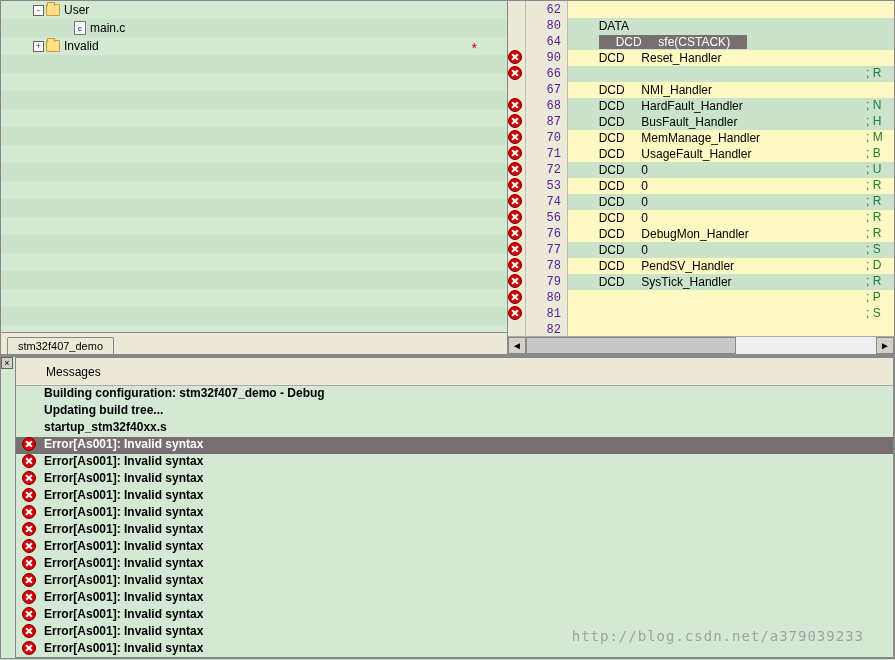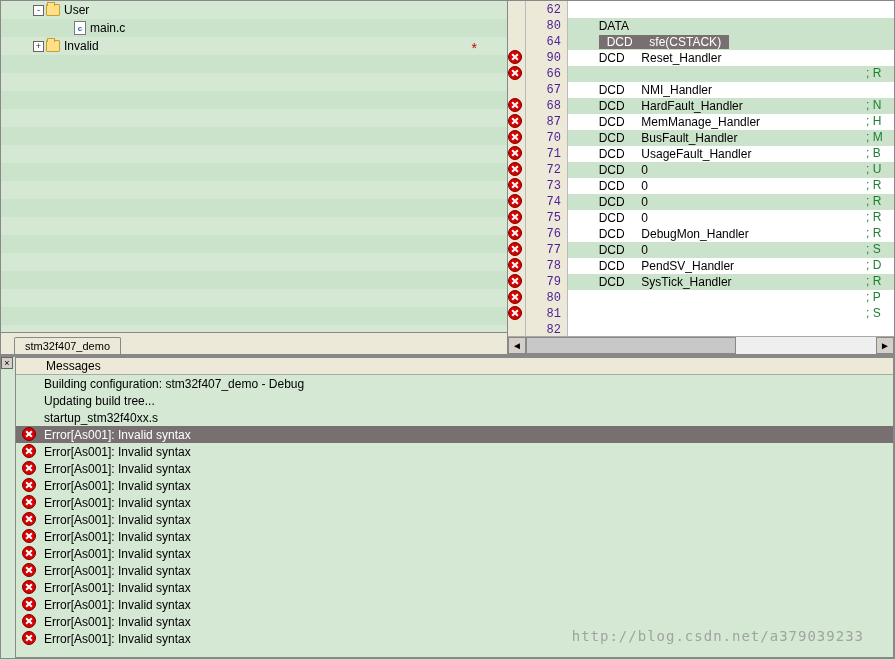--- a/index.html
+++ b/index.html
@@ -15,46 +15,46 @@
 .tree-row.alt { background:#cbe3cb; }
 .exp { width:11px; height:11px; border:1px solid #666; background:#fff; display:inline-flex; align-items:center; justify-content:center; font-size:9px; line-height:9px; margin-right:2px; color:#333;}
 .folder-icon { width:14px; height:12px; background:#ffe089; border:1px solid #c8a030; border-radius:1px; margin-right:4px; position:relative;}
 .folder-icon::before{content:"";position:absolute;top:-3px;left:0;width:6px;height:3px;background:#ffe089;border:1px solid #c8a030;border-bottom:none;}
 .file-icon { width:12px; height:14px; background:#fff; border:1px solid #7a7a7a; margin-right:4px; display:flex;align-items:center;justify-content:center;font-size:8px;color:#2a5db0; font-weight:bold;}
 .tree-label { color:#000; }
 .spacer { display:inline-block; }
 .mod-star { position:absolute; right:30px; top:39px; color:#c00; font-size:14px;}
 
 .tab-strip { height:22px; background:#ece9d8; border-top:1px solid #888; display:flex; align-items:flex-end; padding-left:6px;}
-.tab { background:#ece9d8; border:1px solid #888; border-bottom:none; padding:2px 10px; font-size:11px; border-radius:2px 2px 0 0;margin-left:7px;}
+.tab { background:#ece9d8; border:1px solid #888; border-bottom:none; padding:2px 10px; font-size:11px; border-radius:2px 2px 0 0;}
 
 
 .right-panel { flex:1; display:flex; background:#d4e8d4; border:1px solid #888; border-left:none; position:relative;}
 .err-gutter { width:18px; background:#ece9d8; border-right:1px solid #bbb; padding-top:1px;}
 .linenum-gutter { width:42px; background:#ece9d8; border-right:1px solid #bbb; text-align:right; padding-right:6px; padding-top:1px;}
 .linenum-gutter div { height:16px; line-height:16px; font-family:"Courier New",monospace; font-size:12px; color:#4c1d95;}
-.code-area { flex:1; background:#ffffff; padding-top:1px; font-family:"Courier New",monospace; font-size:12px; overflow:hidden; position:relative;}
+.code-area { flex:1; background:#fef9c3; padding-top:1px; font-family:"Courier New",monospace; font-size:12px; overflow:hidden; position:relative;}
 .code-line { height:16px; line-height:16px; white-space:pre; padding-left:4px; }
 .code-line.alt { background:#cbe3cb;}
-.hl { background:#787070; color:#fff; padding:0 8px;}
+.hl { background:#787070; color:#fff; padding:0 17px;}
 .right-margin-col { position:absolute; right:0; top:0; bottom:18px; width:28px; font-family:"Courier New",monospace; font-size:12px; color:#1e7e34;}
 .right-margin-col div{ height:16px; line-height:16px; white-space:pre;}
 .h-scrollbar { position:absolute; left:0; right:0; bottom:0; height:18px; background:#e8e8e8; border-top:1px solid #aaa; display:flex;}
 .h-scrollbar .arrow{ width:18px; height:100%; background:#d4d0c8; border:1px solid #888; display:flex;align-items:center;justify-content:center;font-size:10px;}
 .h-scrollbar .track{ flex:1; background:#efefef; position:relative;}
 .h-scrollbar .thumb{ position:absolute; left:0; top:0; bottom:0; width:60%; background:#c8c8c8; border:1px solid #888;}
 
 
 .bottom { position:relative; height:303px; background:#d4e8d4; border:1px solid #888; }
 .close-box { position:absolute; left:0; top:0; width:12px; height:12px; background:#d4d0c8; border:1px solid #666; font-size:9px; display:flex;align-items:center;justify-content:center; cursor:pointer;}
 .msg-inner { position:absolute; left:14px; right:0; top:0; bottom:0; background:#d4e8d4; border:1px solid #888;}
-.msg-header { height:17px; background:#ece9d8; border-bottom:1px solid #aaa; display:flex; align-items:center; padding-left:30px;}
+.msg-header { height:28px; background:#ece9d8; border-bottom:1px solid #aaa; display:flex; align-items:center; padding-left:30px;}
 .msg-header span{ font-size:12px;}
 .msg-list { }
-.msg-row { height:17px; display:flex; align-items:center; padding-left:6px;}
+.msg-row { height:17px; display:flex; padding-left:6px;font-weight:bold;}
 .msg-row.sel { background:#787070; color:#fff;}
 .msg-row .ico { width:16px; height:16px; margin-right:6px; flex-shrink:0;}
 .msg-row .txt { font-size:12px;}
 
 .erricon { display:inline-block; width:14px; height:14px; border-radius:50%; background:#d80000; position:relative; border:1px solid #7a0000;}
 .erricon::before,.erricon::after{content:"";position:absolute;left:2px;top:5px;width:8px;height:2px;background:#fff;}
 .erricon::before{transform:rotate(45deg);}
 .erricon::after{transform:rotate(-45deg);}
 
 .watermark { position:absolute; right:30px; bottom:14px; color:#888; font-size:14px; letter-spacing:1px; opacity:0.7; font-family:monospace;}
@@ -135,41 +135,41 @@
         <div>80</div>
         <div>64</div>
         <div>90</div>
         <div>66</div>
         <div>67</div>
         <div>68</div>
         <div>87</div>
         <div>70</div>
         <div>71</div>
         <div>72</div>
-        <div>73</div>
+        <div>53</div>
         <div>74</div>
-        <div>75</div>
+        <div>56</div>
         <div>76</div>
         <div>77</div>
         <div>78</div>
         <div>79</div>
         <div>80</div>
         <div>81</div>
         <div>82</div>
       </div>
     <div class="code-area" id="code">
       <div class="code-line"></div>
         <div class="code-line alt">        DATA</div>
         <div class="code-line alt">        <span class="hl">DCD     sfe(CSTACK)</span></div>
         <div class="code-line">        DCD     Reset_Handler</div>
         <div class="code-line alt"></div>
         <div class="code-line">        DCD     NMI_Handler</div>
         <div class="code-line alt">        DCD     HardFault_Handler</div>
+        <div class="code-line alt">        DCD     BusFault_Handler</div>
         <div class="code-line">        DCD     MemManage_Handler</div>
-        <div class="code-line alt">        DCD     BusFault_Handler</div>
         <div class="code-line">        DCD     UsageFault_Handler</div>
         <div class="code-line alt">        DCD     0</div>
         <div class="code-line">        DCD     0</div>
         <div class="code-line alt">        DCD     0</div>
         <div class="code-line">        DCD     0</div>
         <div class="code-line">        DCD     DebugMon_Handler</div>
         <div class="code-line alt">        DCD     0</div>
         <div class="code-line">        DCD     PendSV_Handler</div>
         <div class="code-line alt">        DCD     SysTick_Handler</div>
         <div class="code-line"></div>

